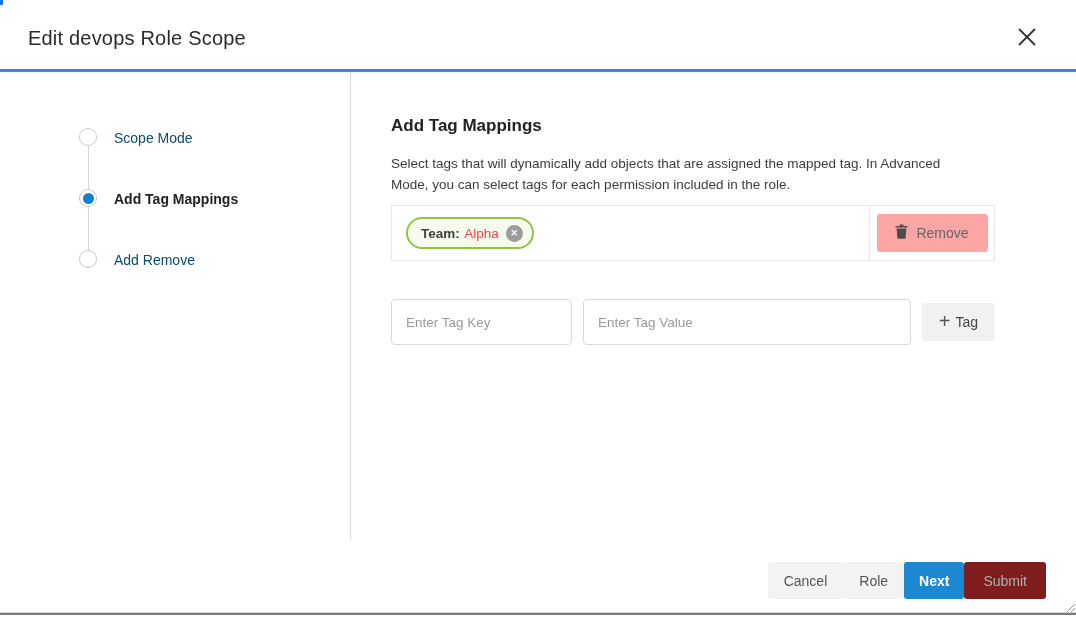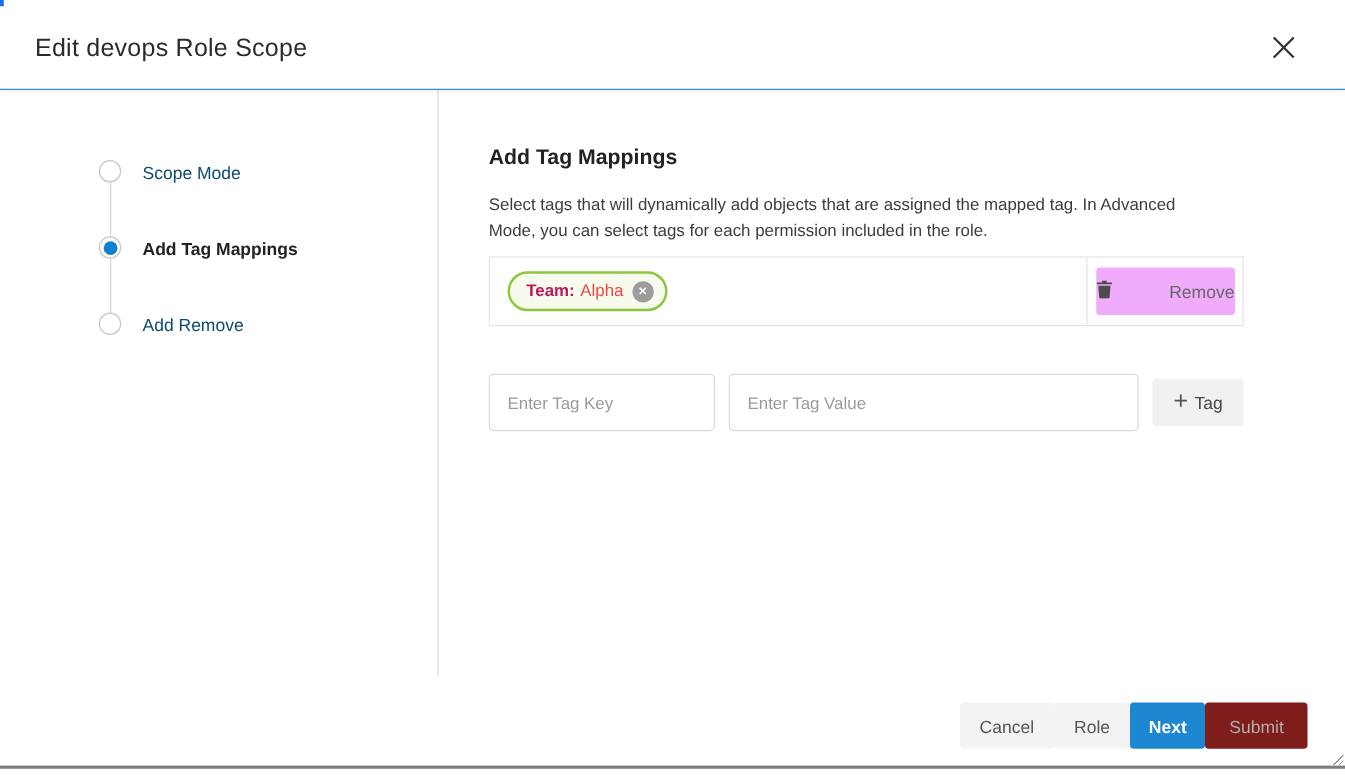--- a/index.html
+++ b/index.html
@@ -3,21 +3,21 @@
 <meta charset="utf-8">
 <style>
   * { margin:0; padding:0; box-sizing:border-box; }
   html,body { background:#fff; }
   body { font-family:"Liberation Sans", sans-serif; color:#333; }
   #app { position:relative; width:1076px; height:620px; background:#fff; overflow:hidden; }
 
   
   .dlg-header { position:absolute; left:0; top:0; width:1076px; height:72px;
     display:flex; align-items:center; justify-content:space-between;
-    padding:8px 36px 0 28px; background:#fff; border-bottom:1px solid #3b82f6;
+    padding:8px 36px 0 28px; background:#fff; border-bottom:3px solid #3b82f6;
     box-shadow:0 1px 3px rgba(0,0,0,.08); z-index:3; }
   .dlg-title { font-size:20px; font-weight:400; color:#2b2b2b; letter-spacing:.2px; }
   .close-btn { width:26px; height:26px; display:flex; align-items:center; justify-content:center;
     cursor:pointer; background:none; border:none; }
   .corner-artifact { position:absolute; left:0; top:0; width:3px; height:5px; background:#1b6ef3; z-index:5; }
 
   
   .stepper-line { position:absolute; left:88px; top:137px; width:1px; height:122px; background:#d6d6d6; }
   .step-circle { position:absolute; left:79px; width:18px; height:18px; border-radius:50%;
     background:#fff; border:1px solid #c9c9c9; display:flex; align-items:center; justify-content:center; }
@@ -33,28 +33,28 @@
   .content-heading { position:absolute; left:391px; top:116px; font-size:17px; font-weight:bold; color:#222; }
   .content-desc { position:absolute; left:391px; top:153px; width:585px; font-size:13.5px;
     line-height:21px; color:#3c3c3c; }
 
   .tagbox { position:absolute; left:391px; top:205px; width:604px; height:56px;
     border:1px solid #e6e6e6; background:#fff; }
   .tagbox-chips { position:absolute; left:0; top:0; bottom:0; right:125px;
     display:flex; align-items:center; padding-left:14px; }
   .tag-chip { display:inline-flex; align-items:center; gap:7px; height:32px;
     border:2px solid #8dc63f; background:#f7fbee; border-radius:17px; padding:0 9px 0 13px; }
-  .tag-chip .k { font-size:13.5px; font-weight:bold; color:#be185d; }
+  .tag-chip .k { font-size:13.5px; font-weight:bold; color:#404040; }
   .tag-chip .v { font-size:13.5px; color:#ef4444; }
   .chip-x { width:17px; height:17px; border-radius:50%; background:#9c9c9c; color:#fff;
     display:flex; align-items:center; justify-content:center; font-size:9px; font-weight:bold; cursor:pointer; }
   .remove-cell { position:absolute; right:0; top:0; bottom:0; width:125px;
     border-left:1px solid #e6e6e6; display:flex; align-items:center; justify-content:center; }
-  .remove-btn { width:111px; height:38px; background:#f0abfc; border:none; border-radius:3px;
-    display:flex; align-items:center; justify-content:space-between; gap:8px;
+  .remove-btn { width:111px; height:38px; background:#fca5a5; border:none; border-radius:3px;
+    display:flex; align-items:center; justify-content:center; gap:8px;
     font-family:inherit; font-size:14px; color:#666; cursor:pointer; }
 
   .tag-input { position:absolute; top:299px; height:46px; border:1px solid #d9d9d9; border-radius:4px;
     padding:0 14px; font-family:inherit; font-size:13.5px; color:#333; outline:none; background:#fff; }
   .tag-input::placeholder { color:#9a9a9a; opacity:1; }
   .input-key { left:391px; width:181px; }
   .input-value { left:583px; width:328px; }
   .tag-add-btn { position:absolute; left:922px; top:303px; width:73px; height:38px;
     background:#f1f1f1; border:none; border-radius:3px; display:flex; align-items:center;
     justify-content:center; gap:5px; cursor:pointer; font-family:inherit; }

